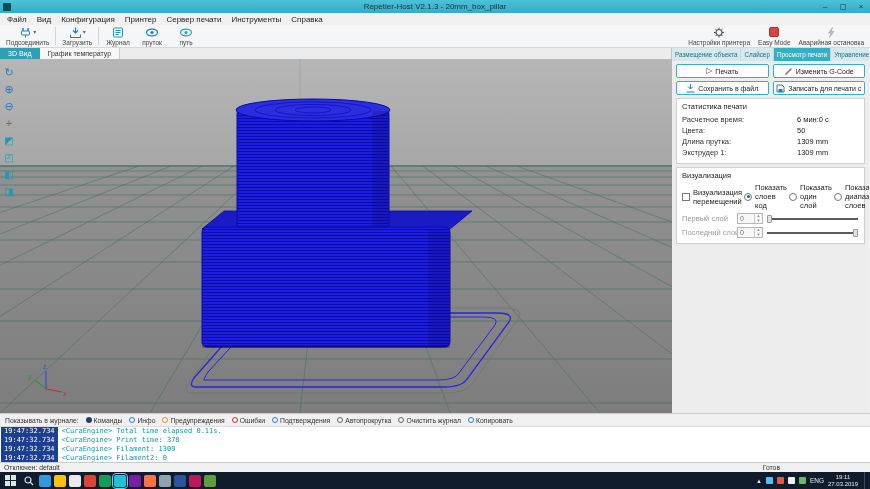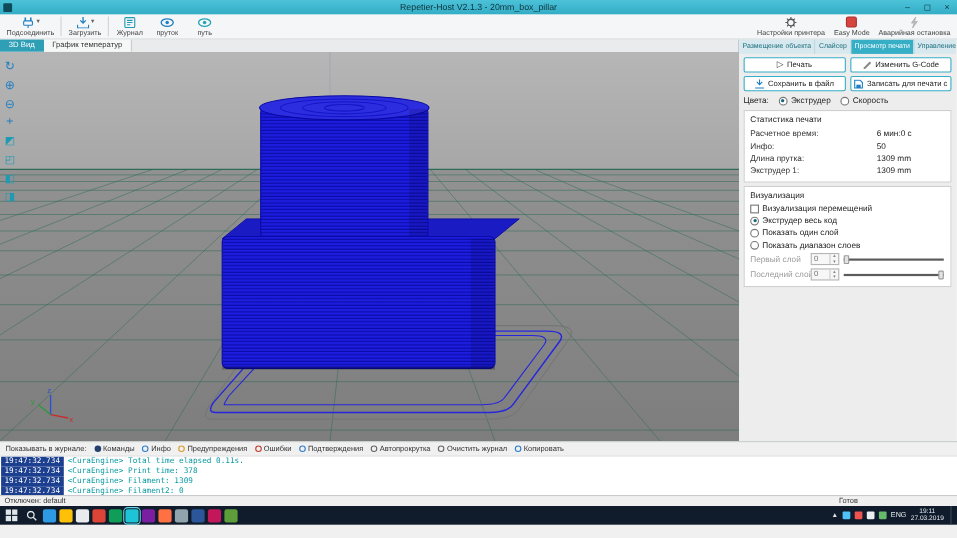--- a/index.html
+++ b/index.html
@@ -53,21 +53,21 @@
   .colors-row { display:flex; align-items:center; gap:9px; font-size:7.5px; padding:1px 0; }
   .radio { width:8px; height:8px; border:1px solid #777; border-radius:50%; background:#fff; position:relative; flex:none; display:inline-block; }
   .radio.checked::after { content:""; position:absolute; left:1.5px; top:1.5px; right:1.5px; bottom:1.5px; background:#17687c; border-radius:50%; }
   .checkbox { width:8px; height:8px; border:1px solid #777; background:#fff; flex:none; display:inline-block; }
   .ctl-row { display:flex; align-items:center; gap:3px; }
   .groupbox { background:#fff; border:1px solid #cfcfcf; padding:3px 5px 5px; font-size:7.5px; }
   .groupbox .gb-title { font-weight:normal; font-size:7.5px; margin-bottom:3px; }
   .statrow { display:flex; line-height:11px; }
   .statlabel { flex:1; color:#333; }
   .statval { width:62px; color:#222; }
-  .vis-rows { display:flex; flex-direction:column; gap:2px; margin-top:1px; }
+  .vis-rows { display:flex; flex-direction:row; gap:2px; margin-top:1px; }
   .layer-row { display:flex; align-items:center; gap:3px; margin-top:3px; color:#9a9a9a; }
   .layer-row .lbl { width:52px; white-space:nowrap; }
   .spin { width:26px; height:11px; border:1px solid #b5b5b5; background:#f7f7f7; display:flex; font-size:7px; color:#777; flex:none; }
   .spin .val { flex:1; padding-left:2px; line-height:10px; }
   .spin .arrows { width:8px; border-left:1px solid #ccc; display:flex; flex-direction:column; }
   .spin .arrows span { flex:1; font-size:4px; line-height:4.5px; text-align:center; color:#888; }
   .slider { flex:1; height:11px; position:relative; }
   .slider::before { content:""; position:absolute; left:1px; right:1px; top:5px; height:2px; background:#5c5c5c; }
   .handle { position:absolute; top:2px; width:5px; height:8px; background:#e3e3e3; border:1px solid #9a9a9a; border-radius:1px; }
 
@@ -111,20 +111,29 @@
   <div class="titlebar">
     <span class="appicon"></span>
     <span class="title">Repetier-Host V2.1.3 - 20mm_box_pillar</span>
     <span class="win-controls">
       <span>–</span>
       <span>◻</span>
       <span class="win-close">×</span>
     </span>
   </div>
 
+  <div class="menubar">
+    <span class="menu-item">Файл</span>
+    <span class="menu-item">Вид</span>
+    <span class="menu-item">Конфигурация</span>
+    <span class="menu-item">Принтер</span>
+    <span class="menu-item">Сервер печати</span>
+    <span class="menu-item">Инструменты</span>
+    <span class="menu-item">Справка</span>
+  </div>
 
   <div class="toolbar">
     <div class="tb-item">
       <span class="tb-ico-row">
         <svg width="13" height="11">
             <path d="M4 1v3M9 1v3" stroke="#1f7fc0" stroke-width="1.4" fill="none"></path>
             <rect x="2.5" y="4" width="8" height="4" rx="1" fill="none" stroke="#1f7fc0"></rect>
             <path d="M6.5 8v2.5" stroke="#1f7fc0" fill="none"></path>
           </svg>
         <span class="chev">▾</span>
@@ -295,60 +304,49 @@
             <span>Сохранить в файл</span>
           </div>
           <div class="btn">
             <svg width="9" height="9">
                 <path d="M1 1h5l2 2v5H1z" fill="none" stroke="#1f7fc0"></path>
                 <rect x="2.5" y="5" width="4" height="3" fill="#1f7fc0"></rect>
               </svg>
             <span>Записать для печати с</span>
           </div>
         </div>
-        <div class="colors-row">
-          <span>Цвета:</span>
-          <span class="ctl-row">
-            <span class="radio checked"></span>
-            <span>Экструдер</span>
-          </span>
-          <span class="ctl-row">
-            <span class="radio"></span>
-            <span>Скорость</span>
-          </span>
-        </div>
         <div class="groupbox">
           <div class="gb-title">Статистика печати</div>
           <div class="statrow">
             <span class="statlabel">Расчетное время:</span>
             <span class="statval">6 мин:0 с</span>
           </div>
           <div class="statrow">
-            <span class="statlabel">Инфо:</span>
+            <span class="statlabel">Цвета:</span>
             <span class="statval">50</span>
           </div>
           <div class="statrow">
             <span class="statlabel">Длина прутка:</span>
             <span class="statval">1309 mm</span>
           </div>
           <div class="statrow">
             <span class="statlabel">Экструдер 1:</span>
             <span class="statval">1309 mm</span>
           </div>
         </div>
         <div class="groupbox">
           <div class="gb-title">Визуализация</div>
           <div class="vis-rows">
             <div class="ctl-row">
               <span class="checkbox"></span>
               <span>Визуализация перемещений</span>
             </div>
             <div class="ctl-row">
               <span class="radio checked"></span>
-              <span>Экструдер весь код</span>
+              <span>Показать слоев код</span>
             </div>
             <div class="ctl-row">
               <span class="radio"></span>
               <span>Показать один слой</span>
             </div>
             <div class="ctl-row">
               <span class="radio"></span>
               <span>Показать диапазон слоев</span>
             </div>
           </div>

